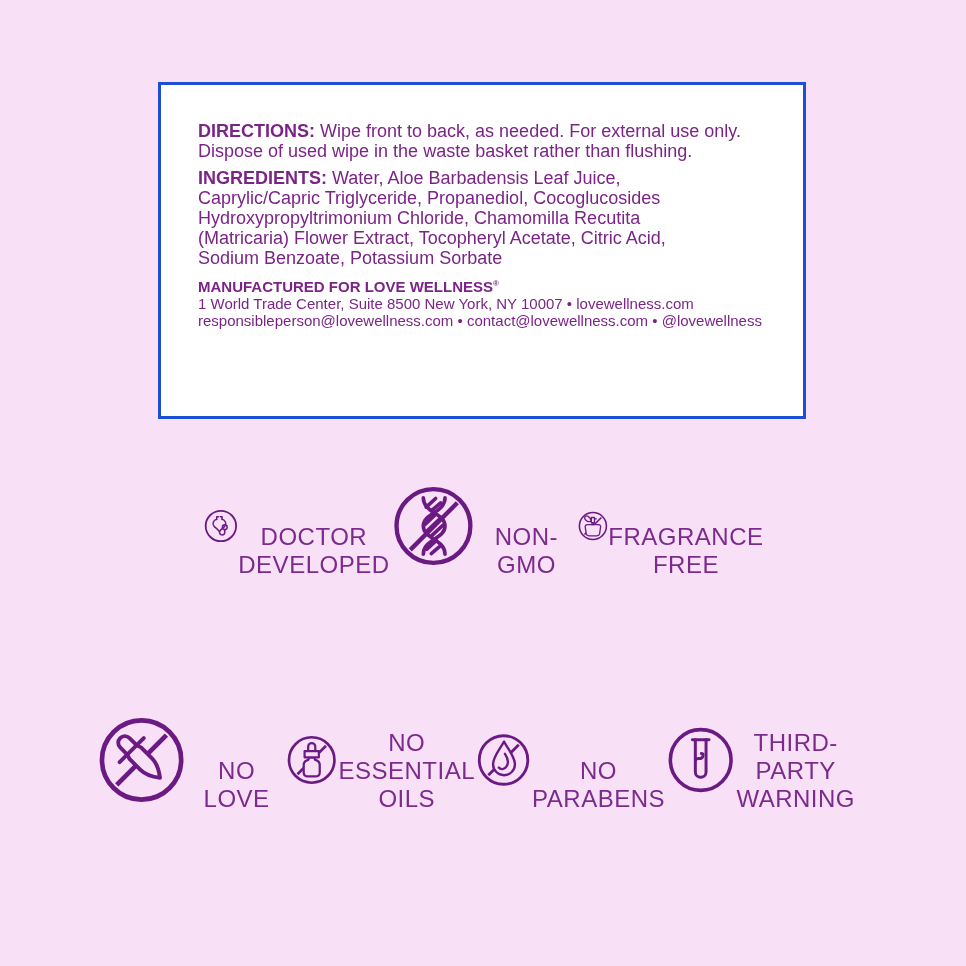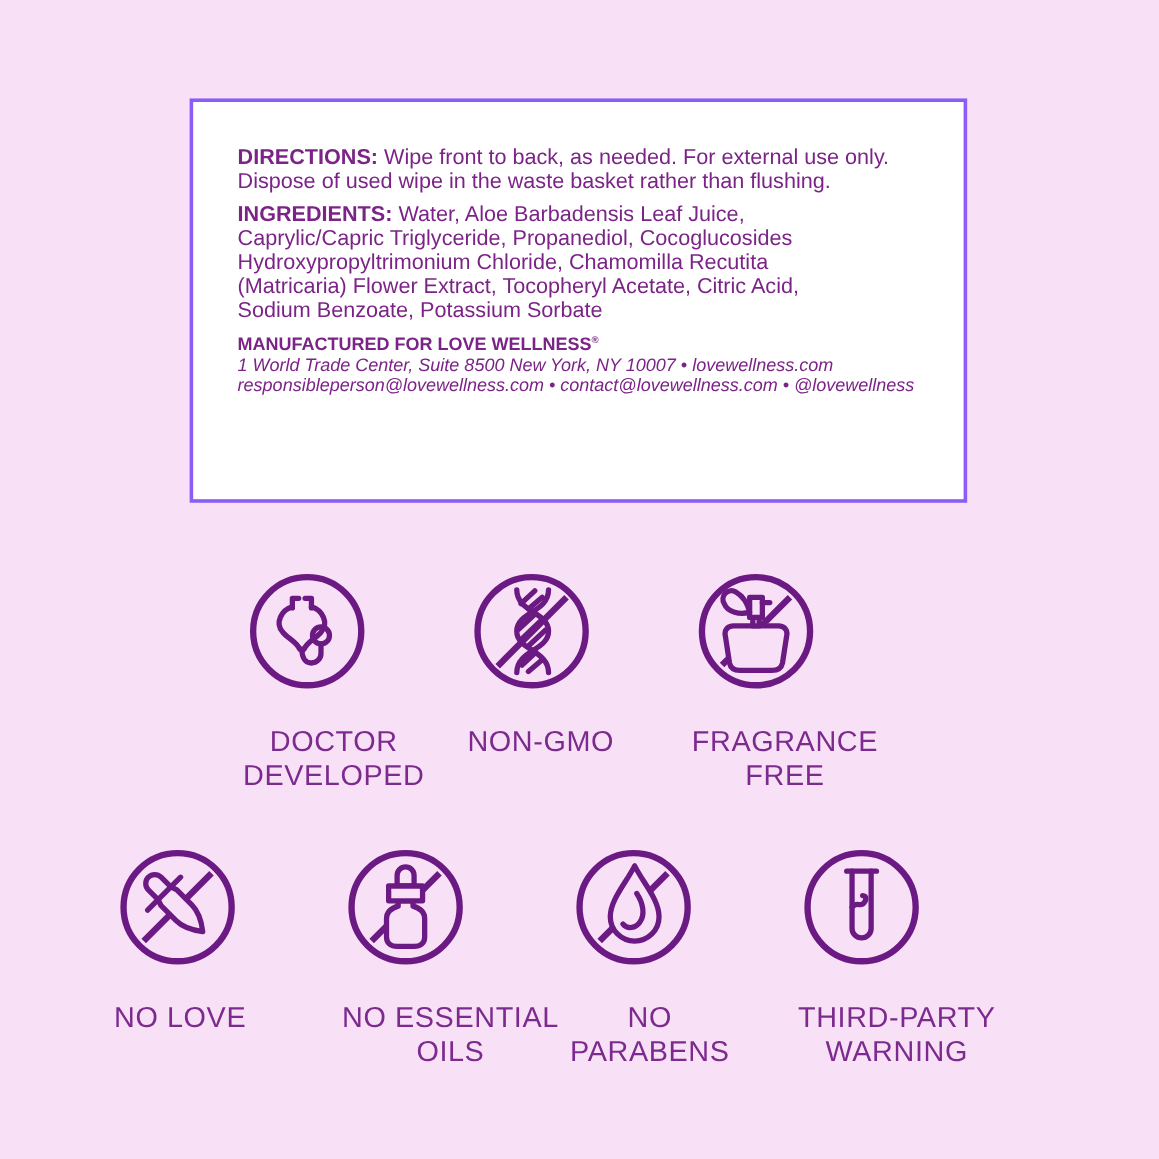--- a/index.html
+++ b/index.html
@@ -4,43 +4,43 @@
 <style>
   * { margin:0; padding:0; box-sizing:border-box; }
   body { font-family:"Liberation Sans", sans-serif; background:#fff; }
   .canvas{
     position:relative; width:966px; height:966px;
     background:#f8e1f6; overflow:hidden;
   }
   
   .info-panel{
     position:absolute; left:158px; top:82px; width:648px; height:337px;
-    background:#ffffff; border:3px solid #8b5cf6;
+    background:#ffffff; border:3px solid #1d4ed8;
     padding:36px 22px 0 37px;
     color:#7b2387;
   }
   .para{
     font-size:18px; line-height:20px; margin:0 0 7px 0;
     white-space:pre-line; color:#7b2387;
   }
   .b{ font-weight:bold; }
   .mfr-title{
     font-size:15px; font-weight:bold; line-height:17px; white-space:pre-line;
   }
   .mfr-title sup{ font-size:8px; vertical-align:super; }
-  .addr{ font-size:15px; line-height:17px; white-space:pre-line;font-style:italic; }
+  .addr{ font-size:15px; line-height:17px; white-space:pre-line; }
   
   .badge-row{
     position:absolute; left:0; right:0;
     display:flex; justify-content:center;
   }
   .row1{ top:473px; }
   .row2{ top:703px; transform:translateX(-8px); }
   .badge{
-    display:flex; flex-direction:column; align-items:flex-start;
+    display:flex; flex-direction:row; align-items:flex-end;
   }
   .row1 .badge{ width:187px; }
   .row2 .badge{ width:190px; }
   .badge-icon{ width:106px; height:106px; display:block; }
   .badge-icon path, .badge-icon circle, .badge-icon rect{
     stroke:#6c1a83; stroke-width:5; fill:none;
     stroke-linecap:round; stroke-linejoin:round;
   }
   .badge-icon .ring, .badge-icon .strike{ stroke-width:6; stroke-linecap:butt; }
   .badge-icon .fillbg{ fill:#f8e1f6; }

